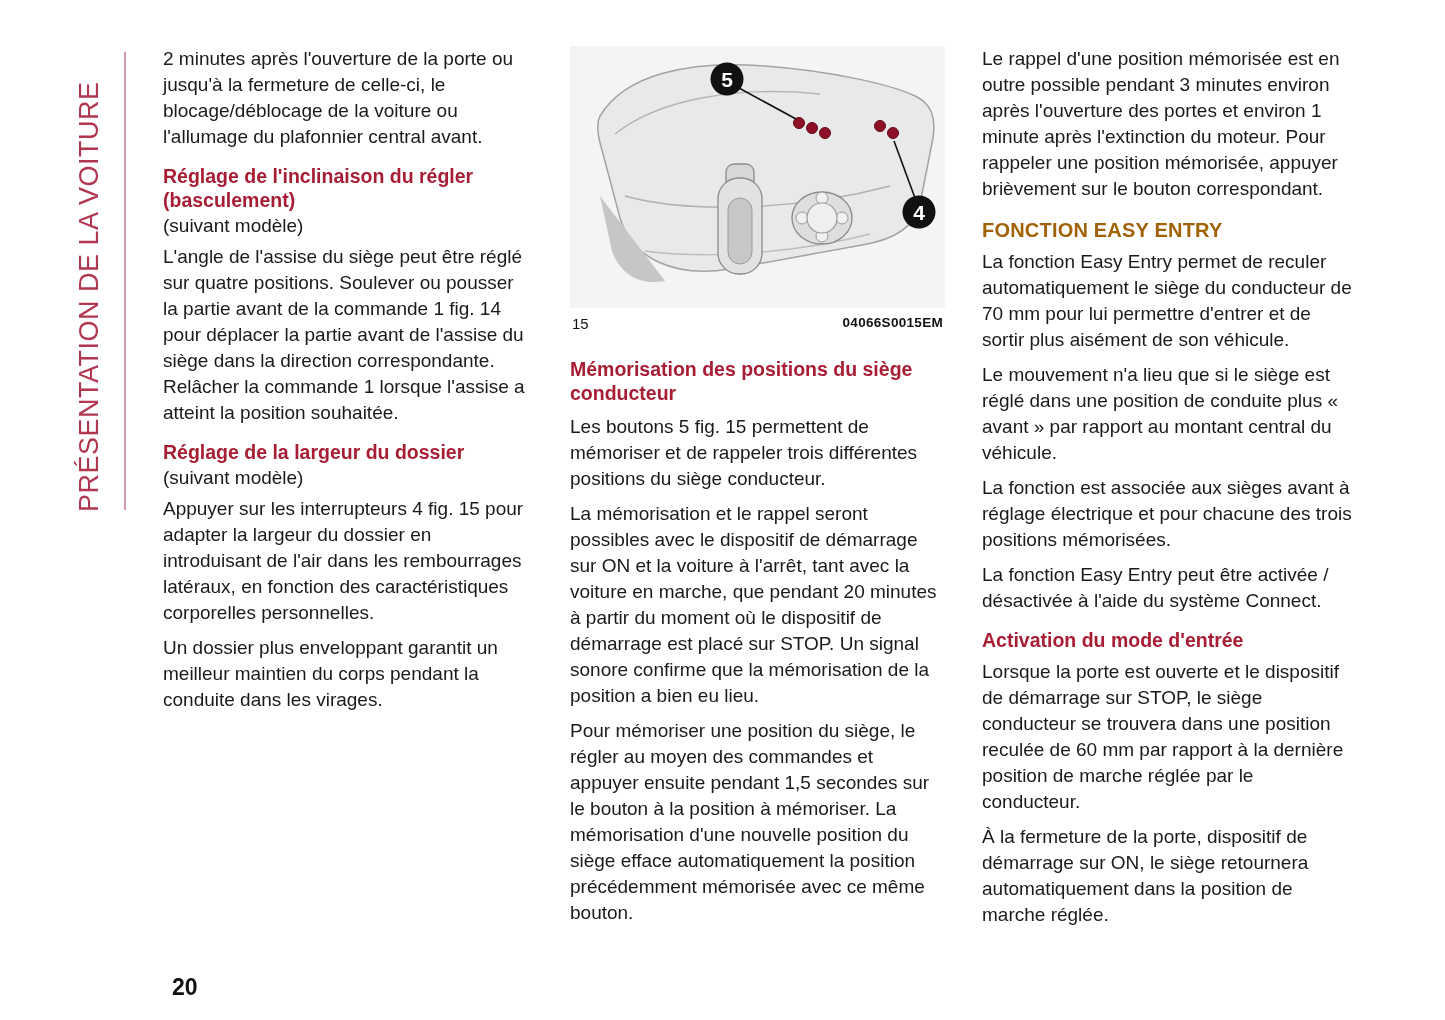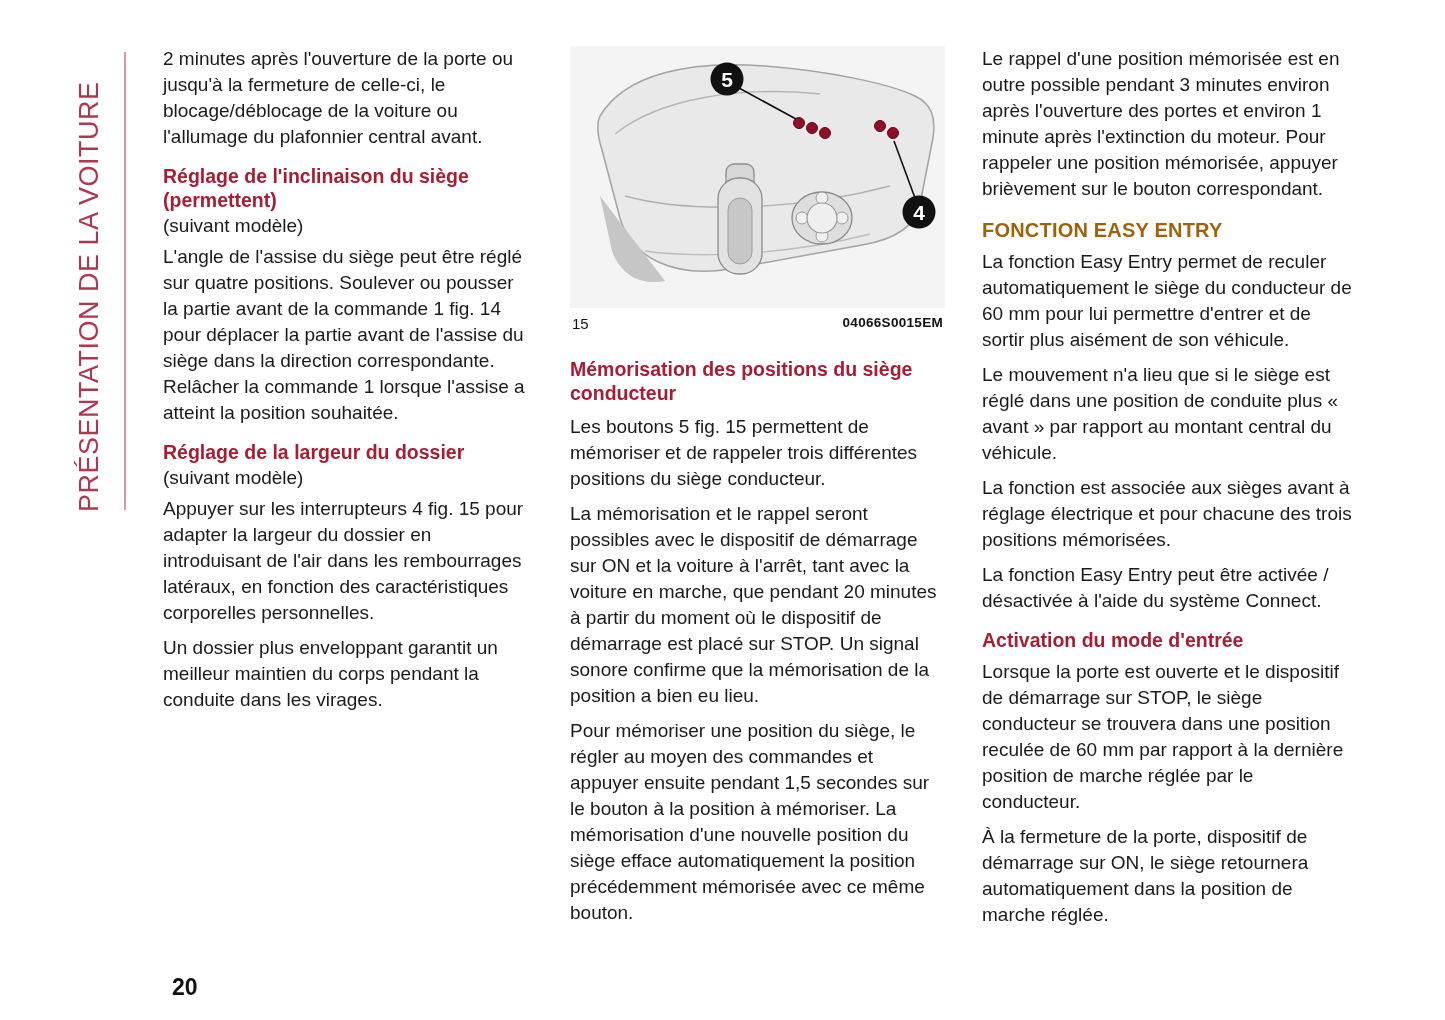--- a/index.html
+++ b/index.html
@@ -53,21 +53,21 @@
   }
 </style>
 </head>
 <body>
 
 <div class="sidebar-label">PRÉSENTATION DE LA VOITURE</div>
 <div class="sidebar-rule"></div>
 
 <div class="col" id="col1">
   <p class="body">2 minutes après l'ouverture de la porte ou jusqu'à la fermeture de celle-ci, le blocage/déblocage de la voiture ou l'allumage du plafonnier central avant.</p>
-  <h3 class="sec">Réglage de l'inclinaison du siège (permettent)</h3>
+  <h3 class="sec">Réglage de l'inclinaison du régler (basculement)</h3>
   <div class="variant">(suivant modèle)</div>
   <p class="body">L'angle de l'assise du siège peut être réglé sur quatre positions. Soulever ou pousser la partie avant de la commande 1 fig. 14 pour déplacer la partie avant de l'assise du siège dans la direction correspondante. Relâcher la commande 1 lorsque l'assise a atteint la position souhaitée.</p>
   <h3 class="sec">Réglage de la largeur du dossier</h3>
   <div class="variant">(suivant modèle)</div>
   <p class="body">Appuyer sur les interrupteurs 4 fig. 15 pour adapter la largeur du dossier en introduisant de l'air dans les rembourrages latéraux, en fonction des caractéristiques corporelles personnelles.</p>
   <p class="body">Un dossier plus enveloppant garantit un meilleur maintien du corps pendant la conduite dans les virages.</p>
 </div>
 
 <div class="col" id="col2">
   <div class="figure-box">
@@ -113,21 +113,21 @@
   </div>
   <h3 class="sec" style="margin-top:0;">Mémorisation des positions du siège conducteur</h3>
   <p class="body" style="margin-top:8px;">Les boutons 5 fig. 15 permettent de mémoriser et de rappeler trois différentes positions du siège conducteur.</p>
   <p class="body">La mémorisation et le rappel seront possibles avec le dispositif de démarrage sur ON et la voiture à l'arrêt, tant avec la voiture en marche, que pendant 20 minutes à partir du moment où le dispositif de démarrage est placé sur STOP. Un signal sonore confirme que la mémorisation de la position a bien eu lieu.</p>
   <p class="body">Pour mémoriser une position du siège, le régler au moyen des commandes et appuyer ensuite pendant 1,5 secondes sur le bouton à la position à mémoriser. La mémorisation d'une nouvelle position du siège efface automatiquement la position précédemment mémorisée avec ce même bouton.</p>
 </div>
 
 <div class="col" id="col3">
   <p class="body">Le rappel d'une position mémorisée est en outre possible pendant 3 minutes environ après l'ouverture des portes et environ 1 minute après l'extinction du moteur. Pour rappeler une position mémorisée, appuyer brièvement sur le bouton correspondant.</p>
   <h3 class="sec-caps">FONCTION EASY ENTRY</h3>
-  <p class="body">La fonction Easy Entry permet de reculer automatiquement le siège du conducteur de 60 mm pour lui permettre d'entrer et de sortir plus aisément de son véhicule.</p>
+  <p class="body">La fonction Easy Entry permet de reculer automatiquement le siège du conducteur de 70 mm pour lui permettre d'entrer et de sortir plus aisément de son véhicule.</p>
   <p class="body">Le mouvement n'a lieu que si le siège est réglé dans une position de conduite plus « avant » par rapport au montant central du véhicule.</p>
   <p class="body">La fonction est associée aux sièges avant à réglage électrique et pour chacune des trois positions mémorisées.</p>
   <p class="body">La fonction Easy Entry peut être activée / désactivée à l'aide du système Connect.</p>
   <h3 class="sec">Activation du mode d'entrée</h3>
   <p class="body" style="margin-top:6px;">Lorsque la porte est ouverte et le dispositif de démarrage sur STOP, le siège conducteur se trouvera dans une position reculée de 60 mm par rapport à la dernière position de marche réglée par le conducteur.</p>
   <p class="body">À la fermeture de la porte, dispositif de démarrage sur ON, le siège retournera automatiquement dans la position de marche réglée.</p>
 </div>
 
 <div class="page-num">20</div>
 

